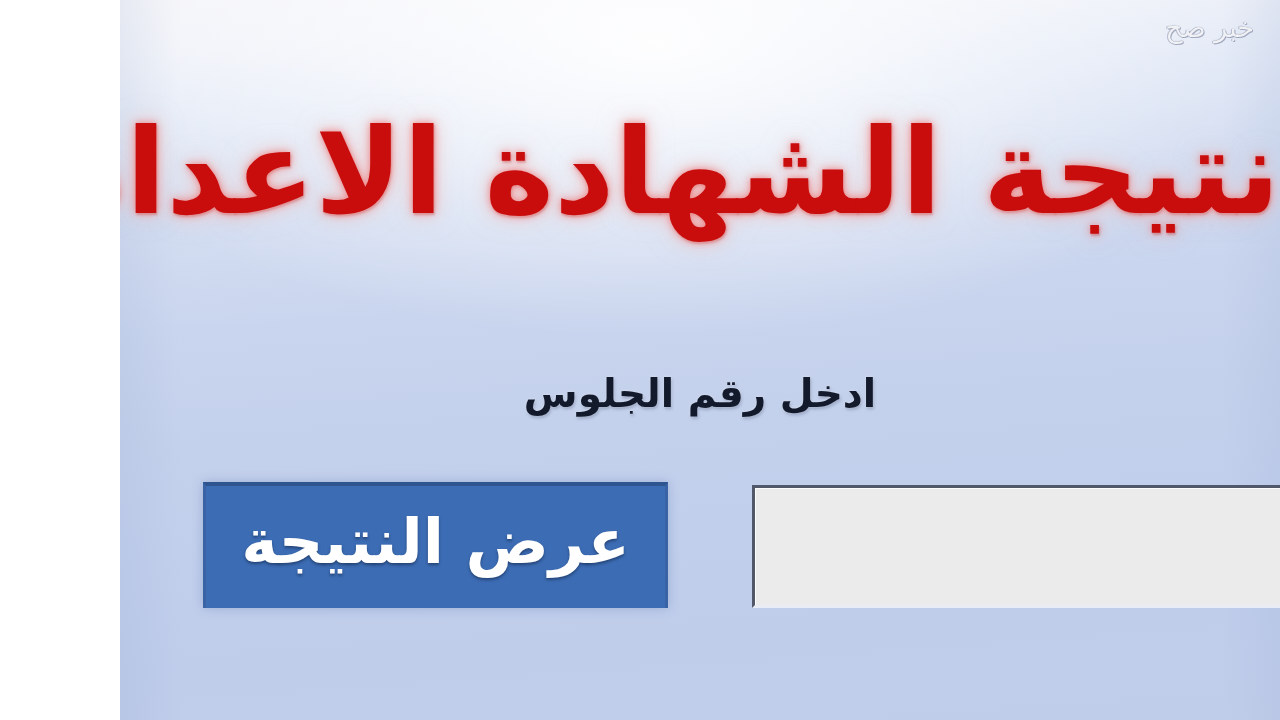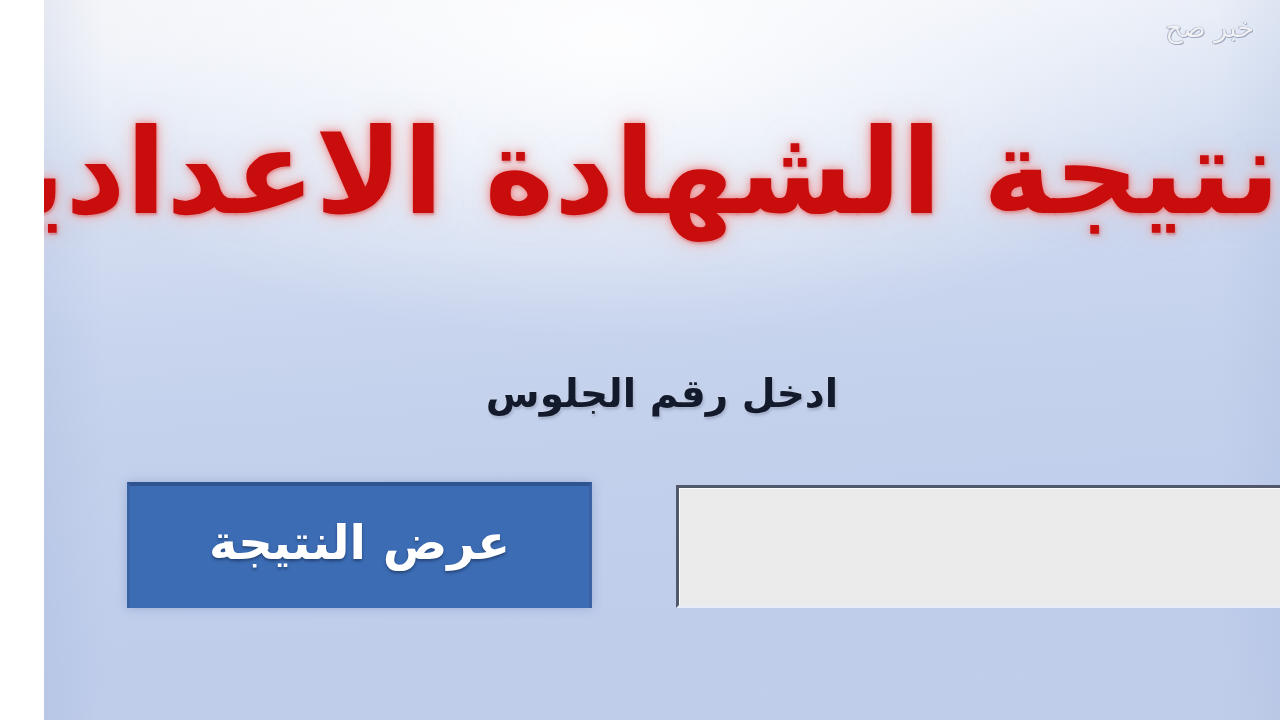--- a/index.html
+++ b/index.html
@@ -8,35 +8,36 @@
   }
   body {
     width: 1280px;
     height: 720px;
     overflow: hidden;
     font-family: "DejaVu Sans", "Liberation Sans", sans-serif;
   }
 
   #stage {
     position: relative;
-    width: 1236px;
+    width: 1112px;
     height: 720px;
     background:
       radial-gradient(ellipse 900px 420px at 46% 6%, rgba(255,255,255,0.92) 0%, rgba(255,255,255,0.0) 70%),
       linear-gradient(176deg,
         #f3f4f8 0%,
         #eef1f8 7%,
         #e2e9f6 16%,
         #d3ddf1 29%,
         #c9d5ee 42%,
         #c4d1ec 56%,
         #c1cfec 70%,
         #bfcdeb 84%,
         #c0cdea 100%);
     overflow: hidden;
+    padding-left: 48px;
   }
 
   
   #stage::after {
     content: "";
     position: absolute;
     inset: 0;
     pointer-events: none;
     background:
       linear-gradient(90deg, rgba(140,160,200,0.14) 0%, rgba(255,255,255,0.0) 5%,
@@ -106,21 +107,21 @@
     width: 465px;
     height: 126px;
     box-sizing: border-box;
     background: #3c6cb4;
     border: 0;
     border-top: 4px solid #2f5591;
     border-left: 3px solid #3a63a6;
     border-right: 3px solid #3a63a6;
     color: #ffffff;
     font-family: "DejaVu Sans", "Liberation Sans", sans-serif;
-    font-size: 48px;
+    font-size: 62px;
     font-weight: 700;
     line-height: 1;
     text-align: center;
     white-space: nowrap;
     cursor: pointer;
     padding: 0 0 10px 0;
     text-shadow: 0 2px 3px rgba(18,36,70,0.55);
     box-shadow: 0 0 10px rgba(60,90,150,0.28);
     z-index: 4;
   }

